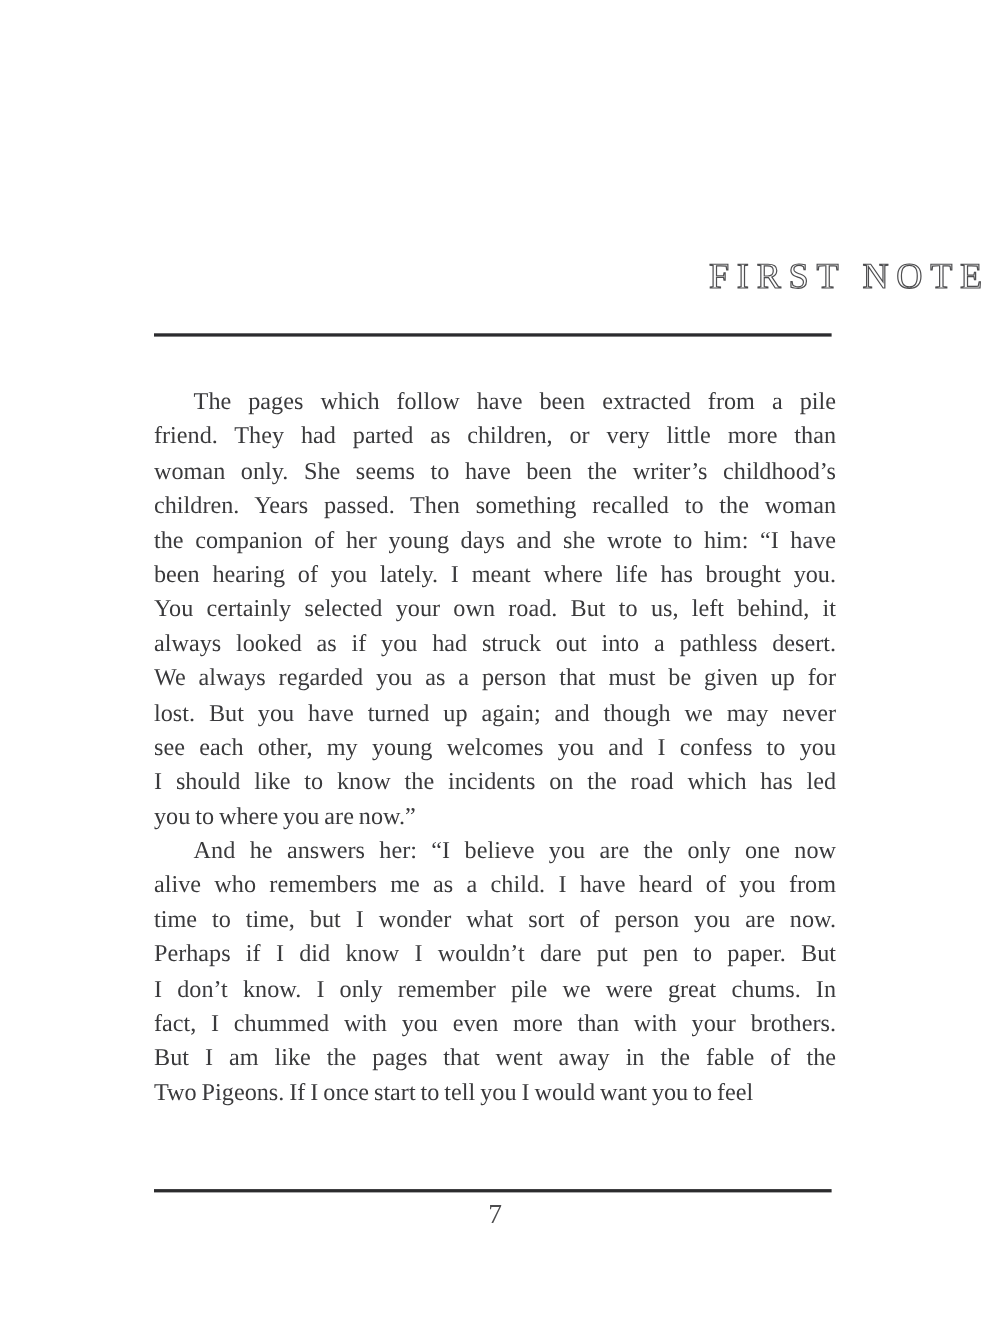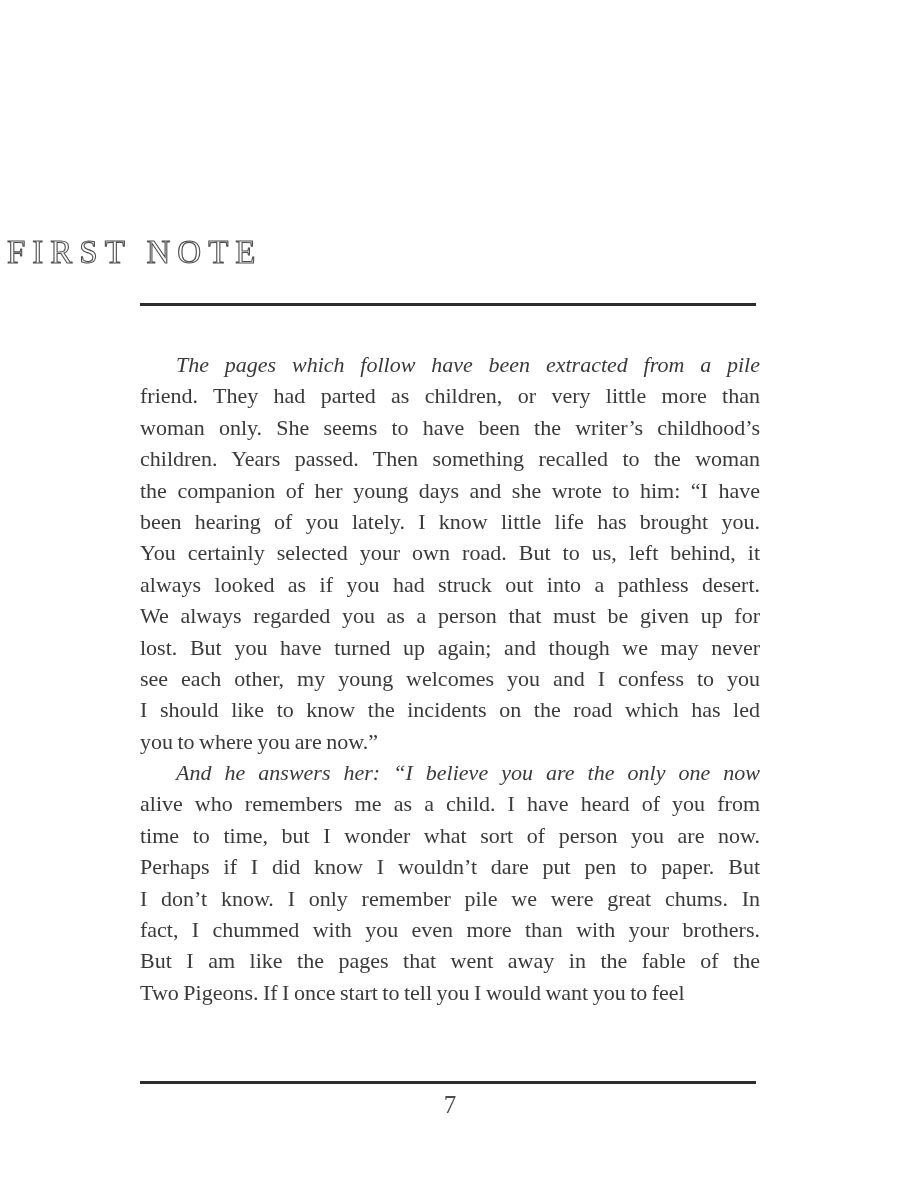--- a/index.html
+++ b/index.html
@@ -13,21 +13,21 @@
   .page {
     position: absolute;
     inset: 0;
     background: #ffffff;
   }
   .chapter-title {
     position: absolute;
     top: 234px;
     left: 0;
     width: 900px;
-    text-align: left;
+    text-align: right;
     font-size: 33px;
     font-weight: 400;
     letter-spacing: 7px;
     color: #4d4d4f;
     text-indent: 7px; 
   }
   @supports (-webkit-text-stroke: 1px #000) {
     .chapter-title {
       color: #fdfdfd;
       -webkit-text-stroke: 1.1px #4f4f51;
@@ -51,21 +51,21 @@
     line-height: 31.4px;
     color: #3a3a3c;
     word-spacing: -1px;
   }
   .line {
     text-align: justify;
     text-align-last: justify;
     height: 31.4px;
     overflow: hidden;
   }
-  .line.first { padding-left: 36px; font-style: italic; }
+  .line.first { padding-left: 36px; }
   .line.plast { text-align-last: left; }
   .page-number {
     position: absolute;
     top: 1091px;
     left: 0;
     width: 900px;
     text-align: center;
     font-size: 25px;
     color: #4c4c4e;
   }
@@ -78,21 +78,21 @@
   <div class="chapter-title">FIRST NOTE</div>
 
   <div class="rule rule-top"></div>
 
   <div class="text-block">
       <div class="line first">The pages which follow have been extracted from a pile</div>
       <div class="line">friend. They had parted as children, or very little more than</div>
       <div class="line">woman only. She seems to have been the writer’s childhood’s</div>
       <div class="line">children. Years passed. Then something recalled to the woman</div>
       <div class="line">the companion of her young days and she wrote to him: “I have</div>
-      <div class="line">been hearing of you lately. I know little life has brought you.</div>
+      <div class="line">been hearing of you lately. I meant where life has brought you.</div>
       <div class="line">You certainly selected your own road. But to us, left behind, it</div>
       <div class="line">always looked as if you had struck out into a pathless desert.</div>
       <div class="line">We always regarded you as a person that must be given up for</div>
       <div class="line">lost. But you have turned up again; and though we may never</div>
       <div class="line">see each other, my young welcomes you and I confess to you</div>
       <div class="line">I should like to know the incidents on the road which has led</div>
       <div class="line plast">you to where you are now.”</div>
       <div class="line first">And he answers her: “I believe you are the only one now</div>
       <div class="line">alive who remembers me as a child. I have heard of you from</div>
       <div class="line">time to time, but I wonder what sort of person you are now.</div>

